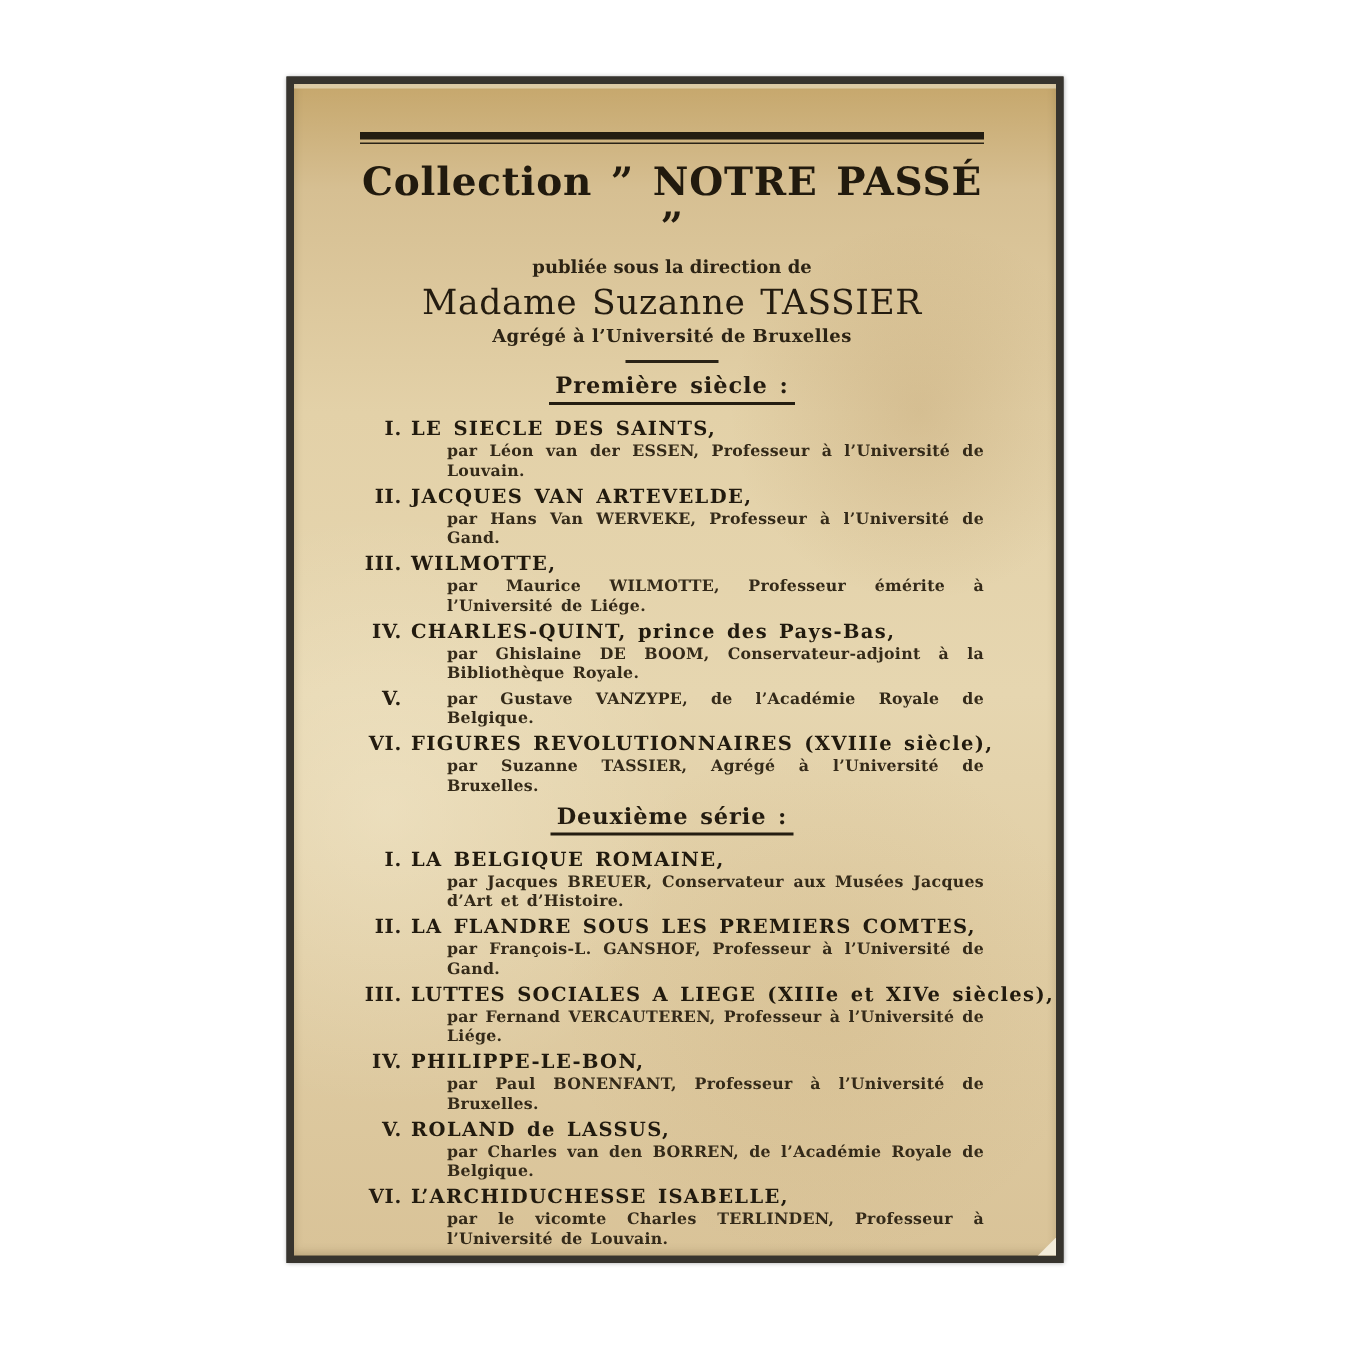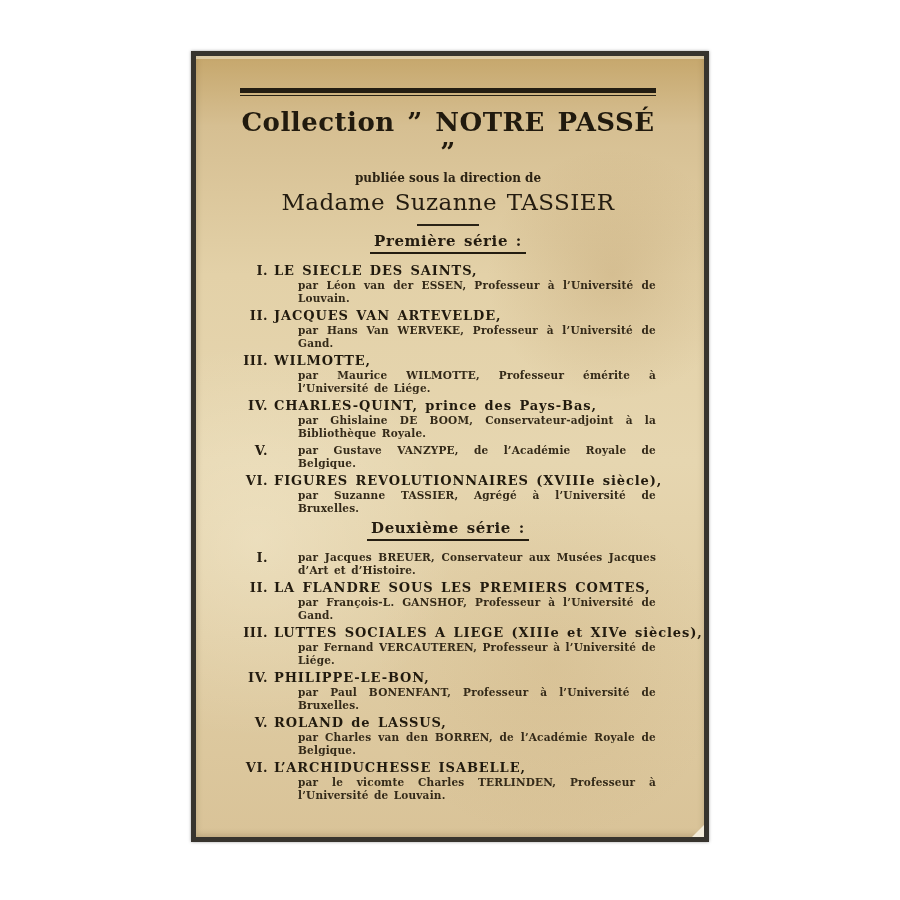--- a/index.html
+++ b/index.html
@@ -155,25 +155,26 @@
   <div class="photo">
     <div class="paper">
       <div class="corner-wear"></div>
       <div class="content">
 
         <div class="rule-top"></div>
 
         <h1 class="collection-title">Collection ” NOTRE PASSÉ ”</h1>
         <div class="subtitle">publiée sous la direction de</div>
         <div class="director">Madame Suzanne TASSIER</div>
+        <div class="director-title">Agrégé à l’Université de Bruxelles</div>
 
         <hr class="hr-short">
 
         <div>
-          <div class="series-heading">Première série :</div>
+          <div class="series-heading">Première siècle :</div>
           <div class="book-list">
 
             <div class="book-item">
               <div class="book-numeral">I.</div>
               <div class="book-body">
                 <div class="book-title">LE SIECLE DES SAINTS,</div>
                 <div class="book-author">par Léon van der ESSEN, Professeur à l’Université de Louvain.</div>
               </div>
             </div>
 
@@ -219,20 +220,21 @@
           </div>
         </div>
 
         <div>
           <div class="series-heading">Deuxième série :</div>
           <div class="book-list">
 
             <div class="book-item">
               <div class="book-numeral">I.</div>
               <div class="book-body">
+                <div class="book-title">LA BELGIQUE ROMAINE,</div>
                 <div class="book-author">par Jacques BREUER, Conservateur aux Musées Jacques d’Art et d’Histoire.</div>
               </div>
             </div>
 
             <div class="book-item">
               <div class="book-numeral">II.</div>
               <div class="book-body">
                 <div class="book-title">LA FLANDRE SOUS LES PREMIERS COMTES,</div>
                 <div class="book-author">par François-L. GANSHOF, Professeur à l’Université de Gand.</div>
               </div>

